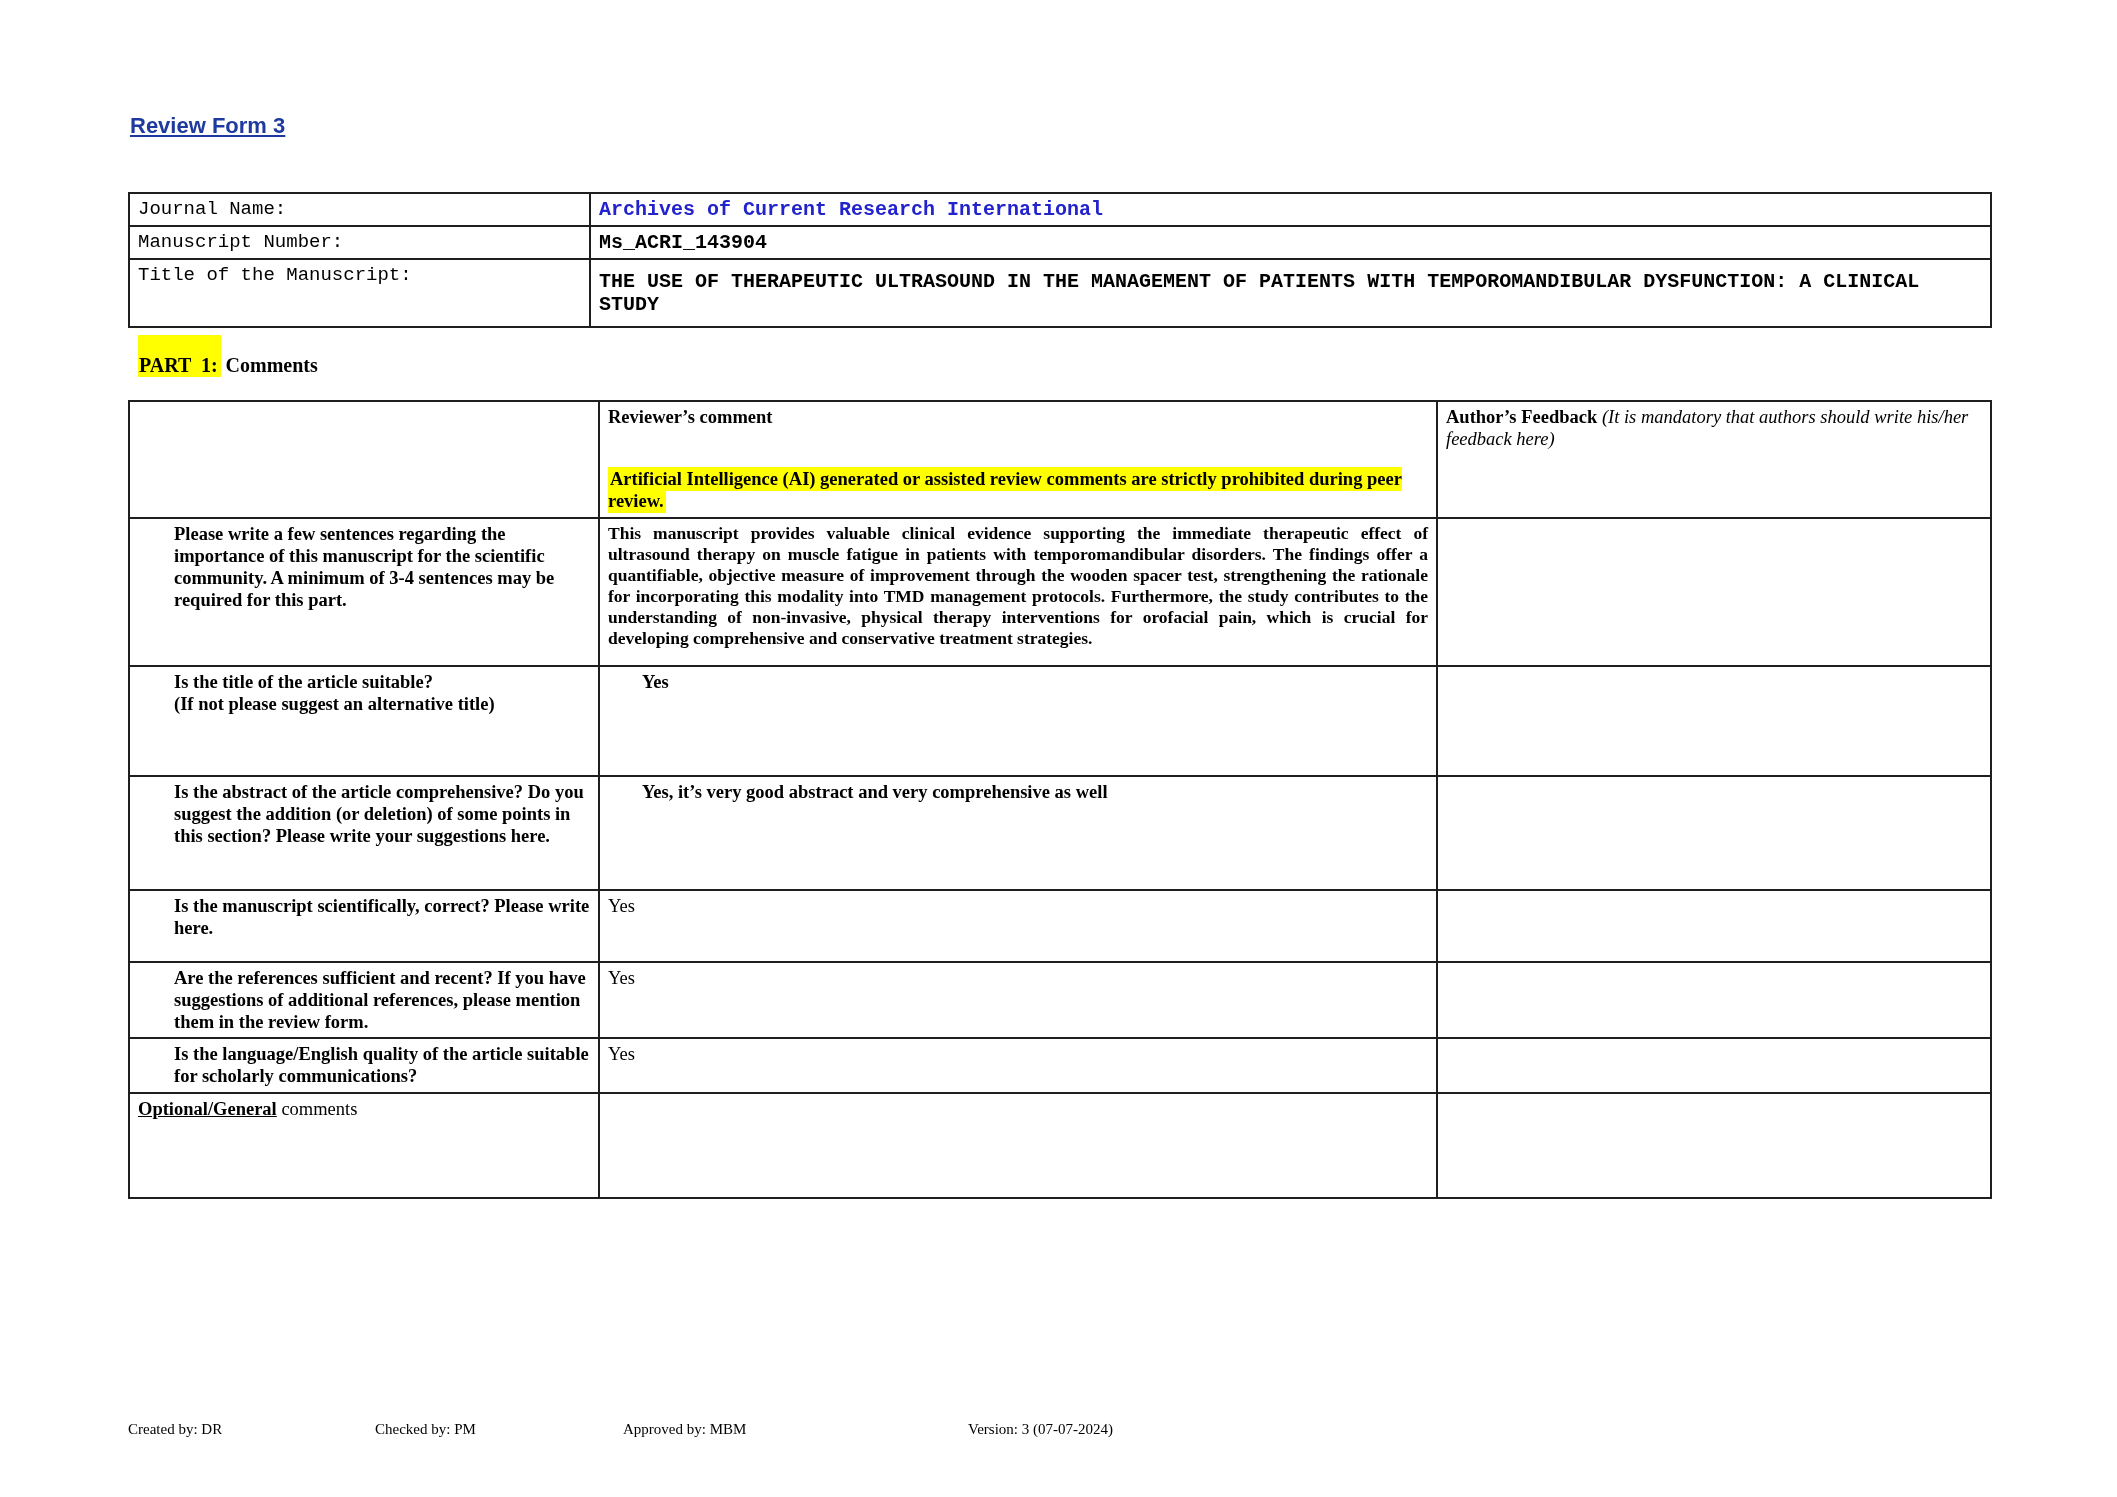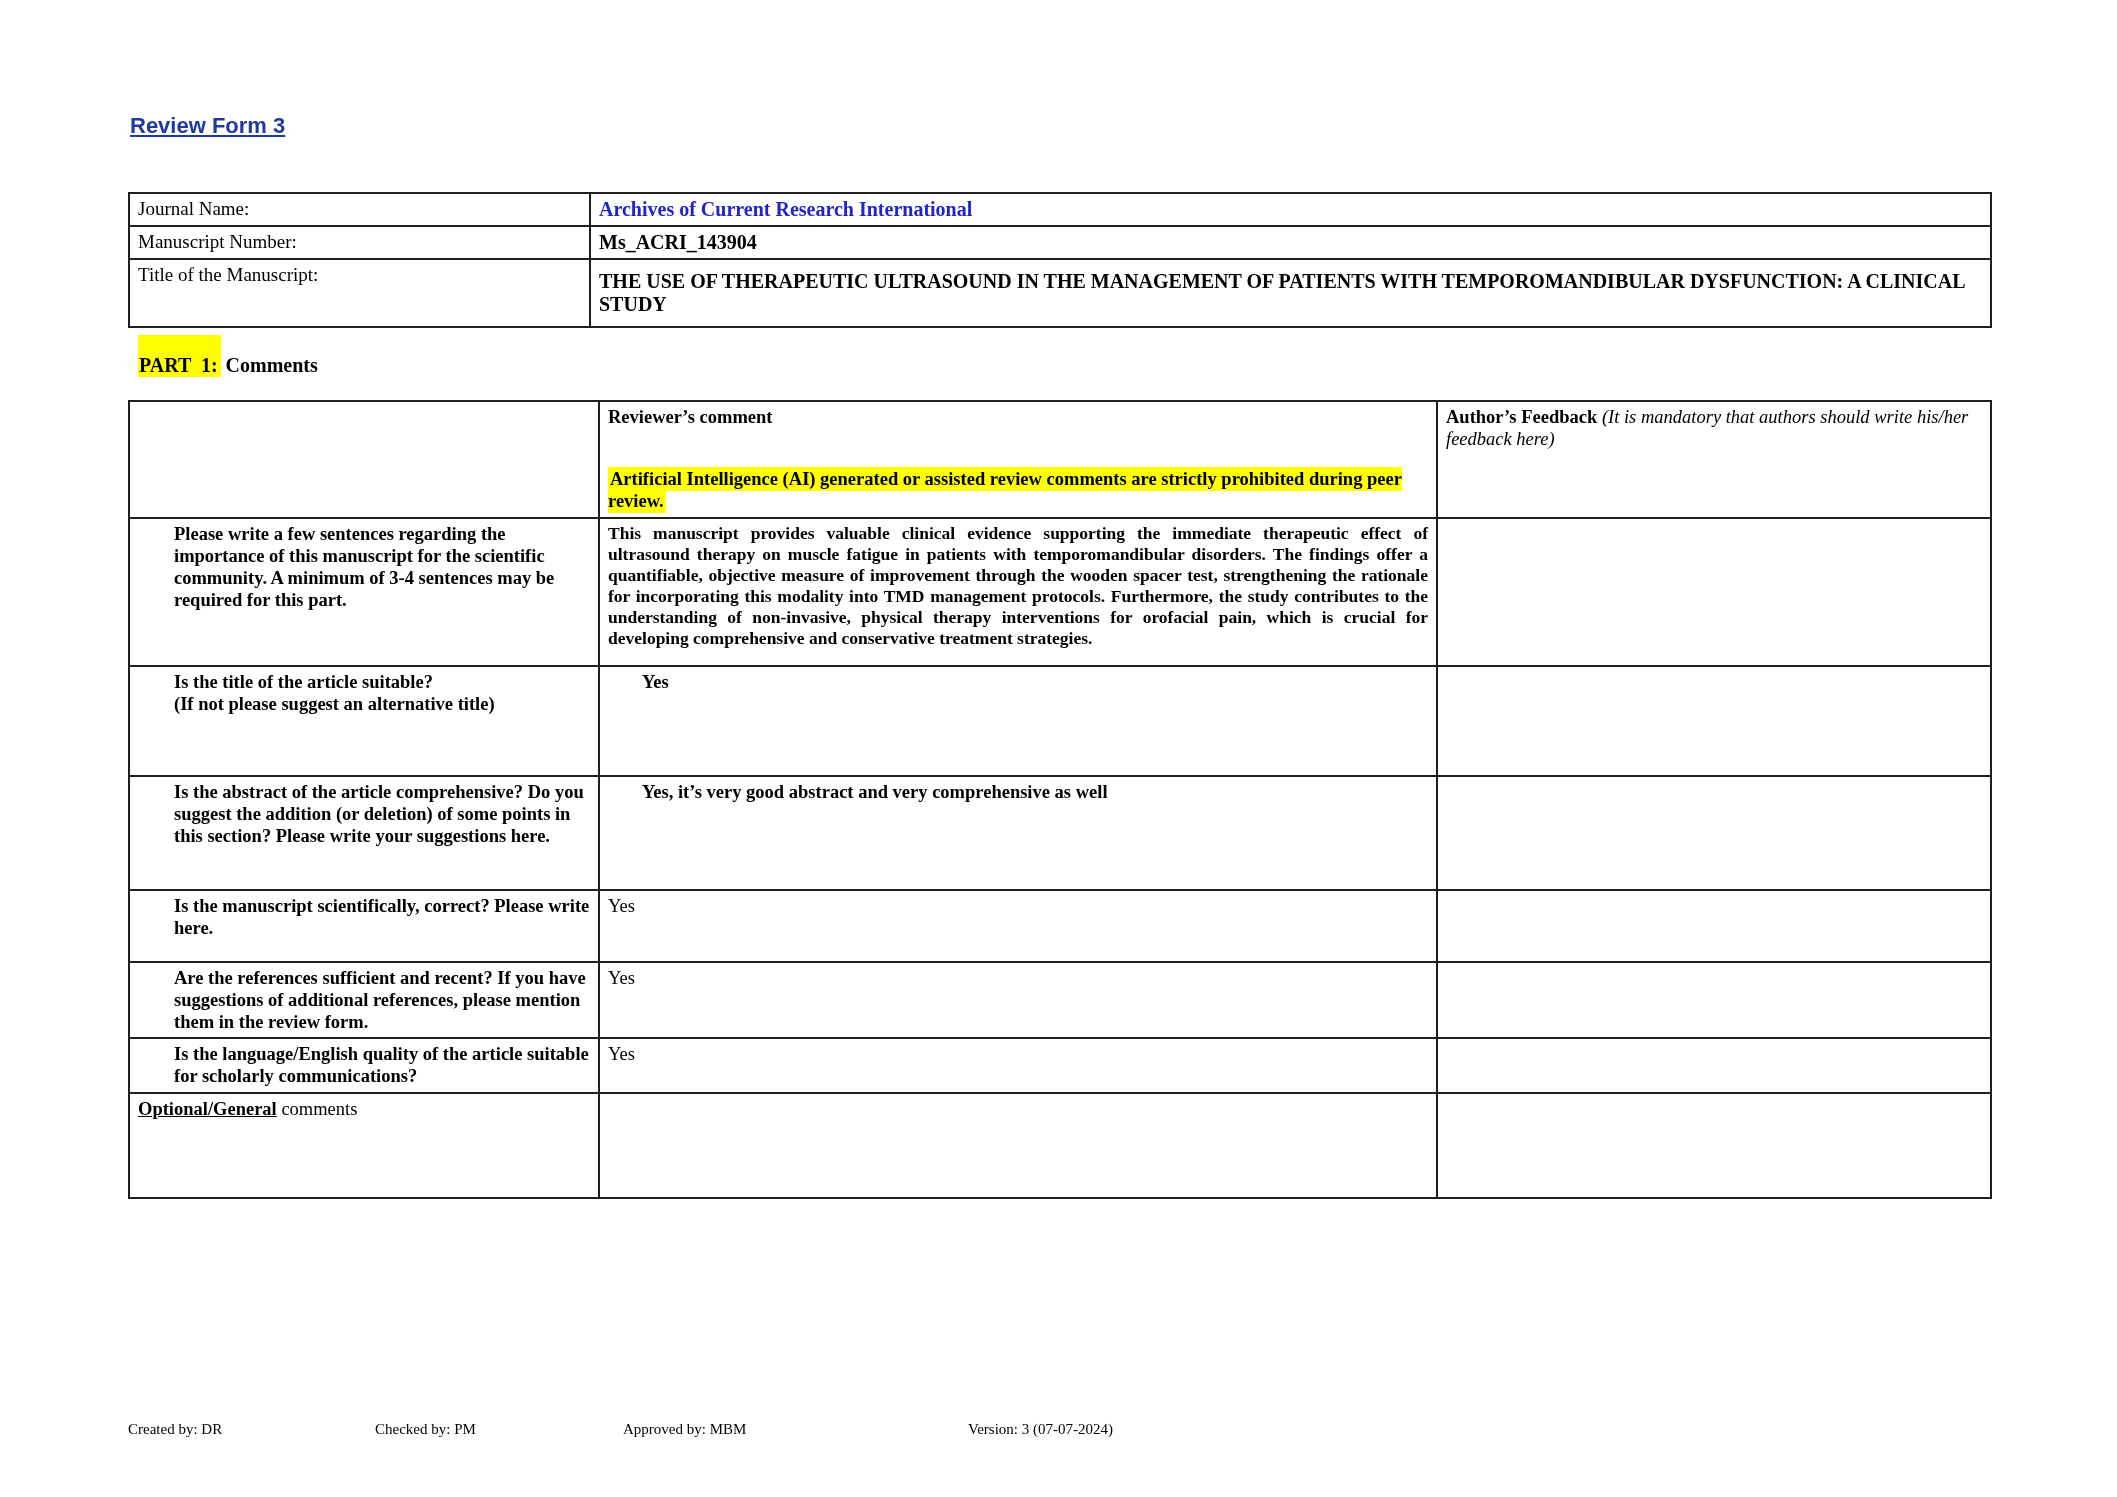--- a/index.html
+++ b/index.html
@@ -15,21 +15,21 @@
     font-size: 22px; font-weight: bold; color: #1e3a9e;
     text-decoration: underline;
   }
 
   
   table { border-collapse: collapse; table-layout: fixed; }
   td { border: 2px solid #1f1f1f; vertical-align: top; padding: 4px 8px; }
 
   
   #info-table { left: 128px; top: 192px; width: 1862px; }
-  #info-table td { font-family: Liberation Serif, serif; font-size: 19px; }
+  #info-table td { font-family: Liberation Mono, monospace; font-size: 19px; }
   #info-table .lbl { font-weight: normal; }
   #info-table .val { font-weight: bold; font-size: 20px; }
   #info-table .journal-val { color: #2323cd; }
   #info-table tr.r1 td { height: 28px; }
   #info-table tr.r2 td { height: 26px; }
   #info-table tr.r3 td { height: 68px; }
   #info-table tr.r3 td.val { vertical-align: middle; border-radius: 13px; }
   #info-table tr.r4 td { height: 29px; }
 
   

